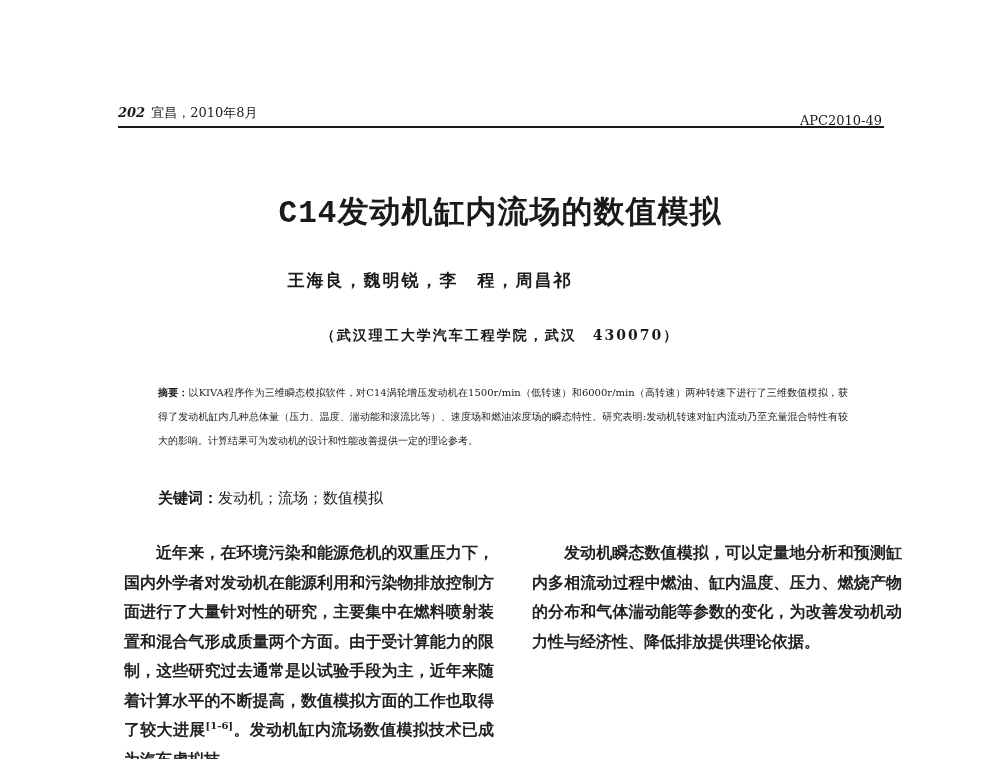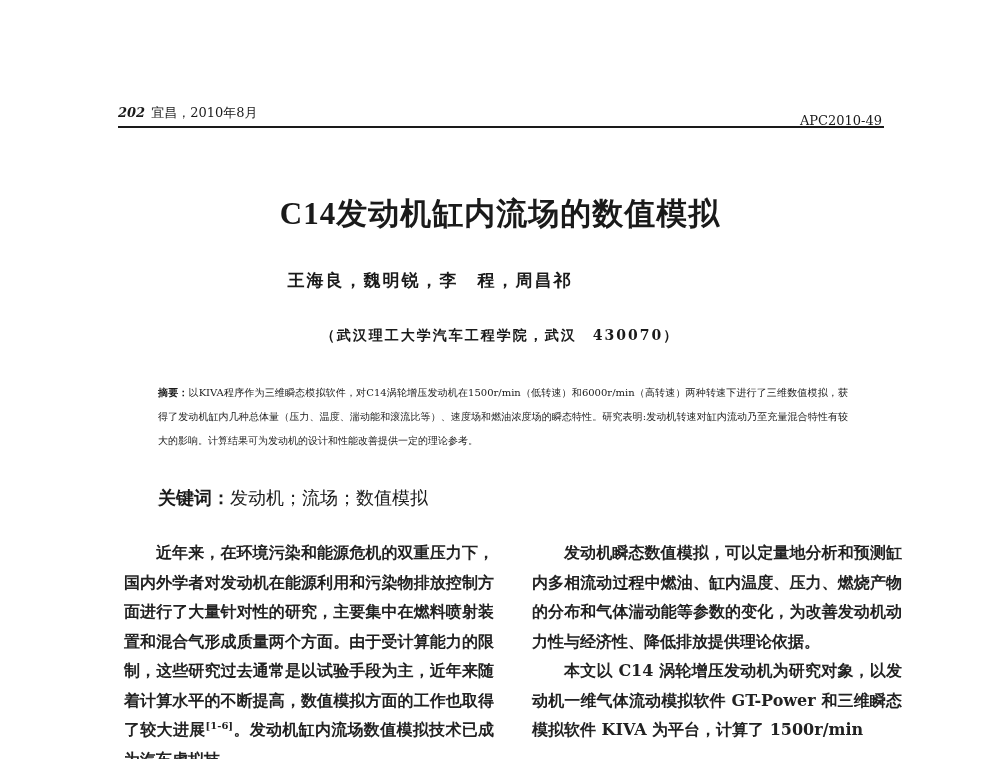--- a/index.html
+++ b/index.html
@@ -35,21 +35,21 @@
       width: 766px;
       height: 2px;
       background: #1a1a1a;
     }
     .title {
       position: absolute;
       left: 0;
       top: 192px;
       width: 1000px;
       text-align: center;
-      font-family: Liberation Serif, serif;
+      font-family: Liberation Mono, monospace;
       font-weight: bold;
       font-size: 31px;
       letter-spacing: 1px;
       line-height: 44px;
     }
     .authors {
       position: absolute;
       left: 0;
       top: 267px;
       width: 860px;
@@ -78,21 +78,21 @@
       font-size: 10px;
       line-height: 24px;
       text-align: justify;
     }
     .abstract .label { font-weight: bold; }
     .keywords {
       position: absolute;
       left: 158px;
       top: 486px;
       width: 690px;
-      font-size: 18px;
+      font-size: 15px;
       line-height: 24px;
     }
     .keywords .label { font-weight: bold; }
     .col {
       position: absolute;
       top: 538px;
       width: 370px;
       font-size: 16px;
       line-height: 29.5px;
       text-align: justify;
@@ -128,14 +128,13 @@
 <div class="keywords">
   <span class="label">关键词：</span><span>发动机；流场；数值模拟</span>
 </div>
 
 <div class="col left">
   <p><span>近年来，在环境污染和能源危机的双重压力下，国内外学者对发动机在能源利用和污染物排放控制方面进行了大量针对性的研究，主要集中在燃料喷射装置和混合气形成质量两个方面。由于受计算能力的限制，这些研究过去通常是以试验手段为主，近年来随着计算水平的不断提高，数值模拟方面的工作也取得了较大进展</span><sup>[1-6]</sup><span>。发动机缸内流场数值模拟技术已成为汽车虚拟技</span></p>
 </div>
 
 <div class="col right">
   <p>发动机瞬态数值模拟，可以定量地分析和预测缸内多相流动过程中燃油、缸内温度、压力、燃烧产物的分布和气体湍动能等参数的变化，为改善发动机动力性与经济性、降低排放提供理论依据。</p>
-  <p>本文以 C14 涡轮增压发动机为研究对象，以发动机一维气体流动模拟软件 GT-Power 和三维瞬态模拟软件 KIVA 为平台，计算了 1500r/min</p>
 </div>
 
 </body></html>

